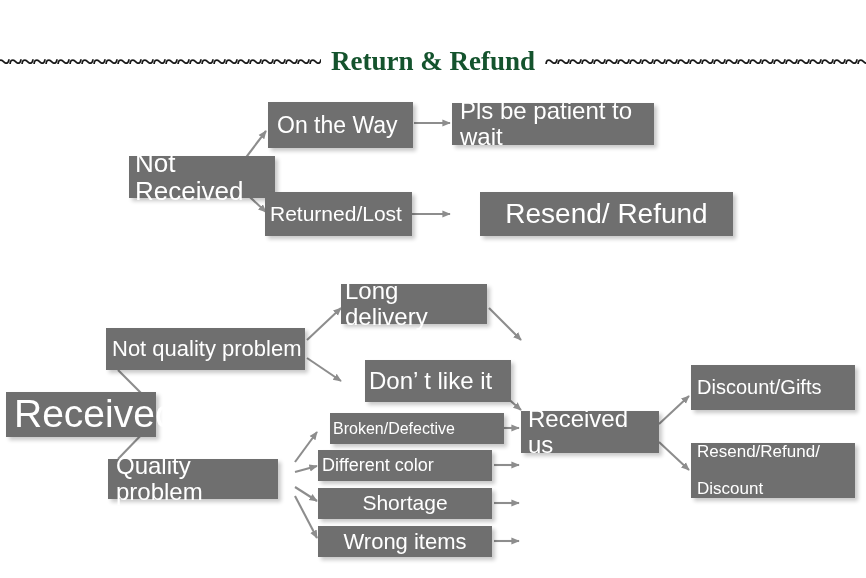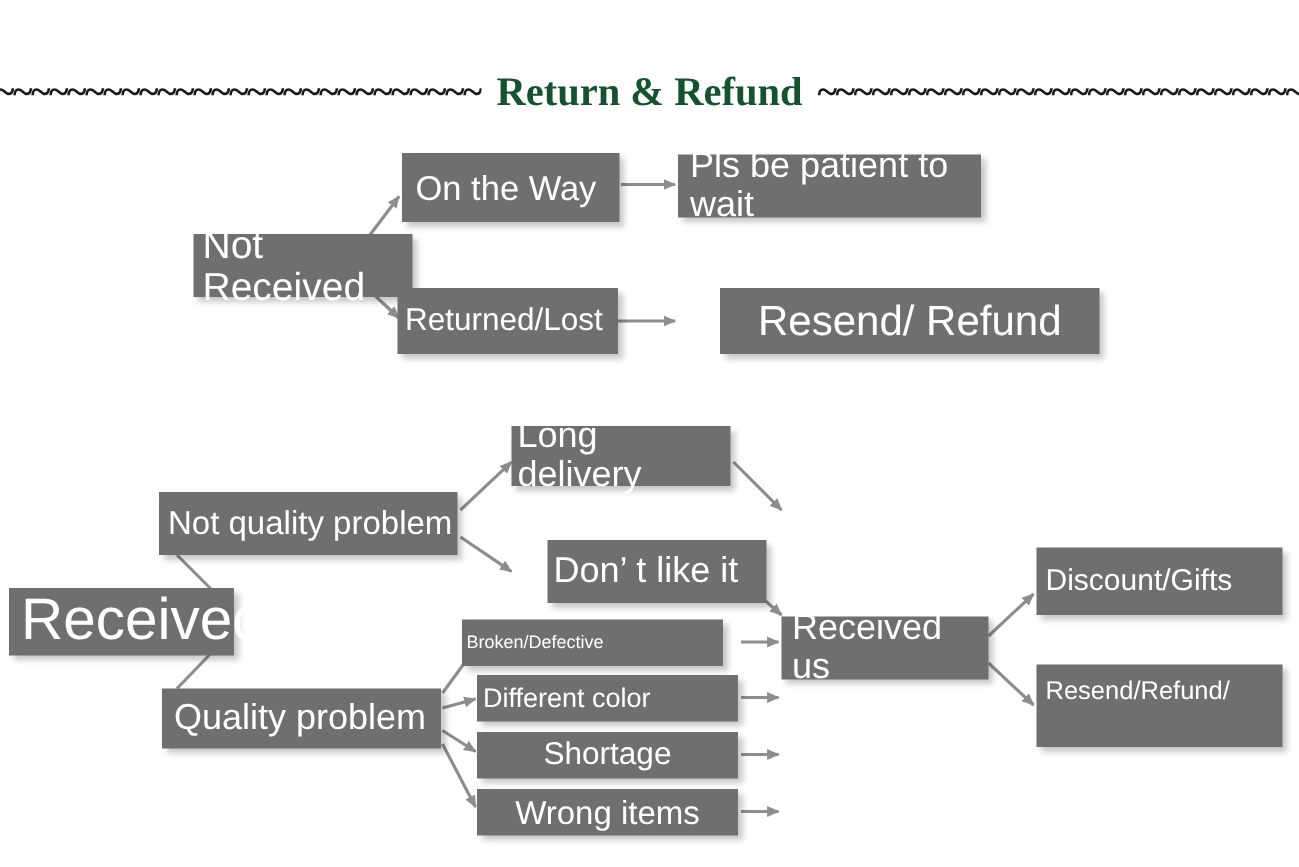--- a/index.html
+++ b/index.html
@@ -124,33 +124,33 @@
   </div>
 
   <div class="node l" style="left:6px;top:392px;width:150px;height:45px;font-size:39px;padding-left:8px;">
     <span>Received</span>
   </div>
 
   <div class="node l" style="left:106px;top:328px;width:199px;height:42px;font-size:22px;padding-left:6px;">
     <span>Not quality problem</span>
   </div>
 
-  <div class="node l" style="left:108px;top:459px;width:186px;height:40px;font-size:24px;padding-left:8px;">
+  <div class="node l" style="left:108px;top:459px;width:170px;height:40px;font-size:24px;padding-left:8px;">
     <span>Quality problem</span>
   </div>
 
   <div class="node l" style="left:341px;top:284px;width:146px;height:40px;font-size:24px;padding-left:4px;">
     <span>Long delivery</span>
   </div>
 
   <div class="node l" style="left:341px;top:360px;width:146px;height:42px;font-size:24px;padding-left:4px;margin-left:24px;">
     <span>Don’  t like it</span>
   </div>
 
-  <div class="node l" style="left:308px;top:413px;width:174px;height:31px;font-size:12px;padding-left:3px;">
+  <div class="node l" style="left:330px;top:413px;width:174px;height:31px;font-size:16px;padding-left:3px;">
     <span>Broken/Defective</span>
   </div>
 
   <div class="node l" style="left:318px;top:450px;width:174px;height:31px;font-size:18px;padding-left:4px;">
     <span>Different color</span>
   </div>
 
   <div class="node c" style="left:318px;top:488px;width:174px;height:31px;font-size:21px;">
     <span>Shortage</span>
   </div>
@@ -163,16 +163,17 @@
     <span>Received us</span>
   </div>
 
   <div class="node l" style="left:691px;top:365px;width:164px;height:45px;font-size:20px;padding-left:6px;">
     <span>Discount/Gifts</span>
   </div>
 
   <div class="node l" style="left:691px;top:443px;width:164px;height:55px;font-size:17px;padding-left:6px;">
     <span>
       <span>Resend/Refund/</span><br>
+      <span>Discount</span>
     </span>
   </div>
 
 </div>
 
 </body></html>

